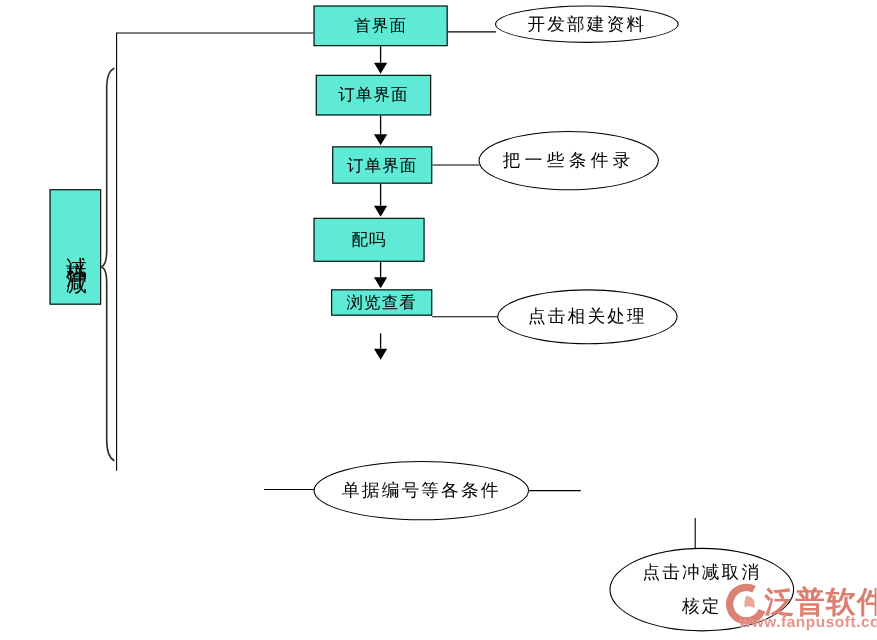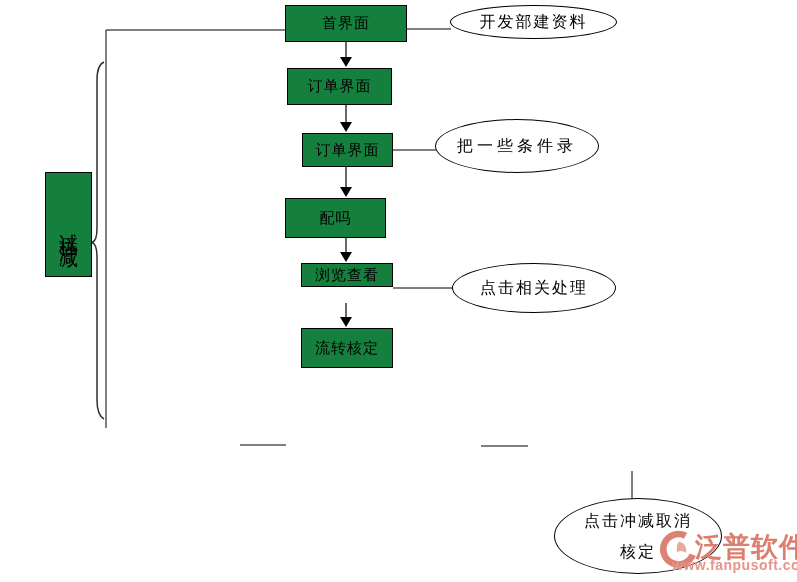--- a/index.html
+++ b/index.html
@@ -3,21 +3,21 @@
 <meta charset="utf-8">
 <style>
   html,body{margin:0;padding:0;background:#fff;}
   .canvas{
     position:relative;width:797px;height:582px;background:#ffffff;
     font-family:"Liberation Sans","DejaVu Sans",sans-serif;color:#000;
     overflow:hidden;
   }
   svg.wires{position:absolute;left:0;top:0;width:797px;height:582px;}
   .flow-box{
-    position:absolute;box-sizing:border-box;border:1px solid #000;background:#15803d;
+    position:absolute;box-sizing:border-box;border:1px solid #000;background:#5eead4;
     display:flex;align-items:center;justify-content:center;
     font-size:15px;letter-spacing:1px;white-space:nowrap;
   }
   .flow-ellipse{
     position:absolute;box-sizing:border-box;border:1px solid #000;background:#fff;
     border-radius:50%;
     display:flex;align-items:center;justify-content:center;flex-direction:column;
     font-size:16px;letter-spacing:2px;white-space:nowrap;text-align:center;
   }
   .flow-box--side{
@@ -82,31 +82,31 @@
   <div class="flow-box" style="left:285px;top:5px;width:122px;height:37px;">首界面</div>
 
   <div class="flow-box" style="left:287px;top:68px;width:105px;height:37px;">订单界面</div>
 
   <div class="flow-box" style="left:302px;top:133px;width:91px;height:34px;">订单界面</div>
 
   <div class="flow-box" style="left:285px;top:198px;width:101px;height:40px;">配吗</div>
 
   <div class="flow-box" style="left:301px;top:263px;width:92px;height:24px;">浏览查看</div>
 
-  <div class="flow-box" style="left:301px;top:328px;width:92px;height:40px;">流转核定</div>
 
   <div class="flow-box flow-box--side" style="left:45px;top:172px;width:47px;height:105px;">试样冲减</div>
 
   <div class="flow-ellipse" style="left:450px;top:5px;width:167px;height:34px;">开发部建资料</div>
 
   <div class="flow-ellipse" style="left:435px;top:119px;width:164px;height:54px;letter-spacing:4px;">把一些条件录</div>
 
   <div class="flow-ellipse" style="left:452px;top:263px;width:164px;height:50px;">点击相关处理</div>
 
 
+  <div class="flow-ellipse" style="left:285px;top:419px;width:196px;height:54px;">单据编号等各条件</div>
 
 
   <div class="flow-ellipse two-line" style="left:554px;top:498px;width:168px;height:76px;gap:13px;">
     <span>点击冲减取消</span>
     <span>核定</span>
   </div>
 
   <div class="watermark">
     <svg class="logo" width="38" height="40" viewBox="0 0 40 40">
       <path d="M29 5 A16 16 0 1 0 36.5 25" fill="none" stroke="#dc8275" stroke-width="7" stroke-linecap="butt"></path>

